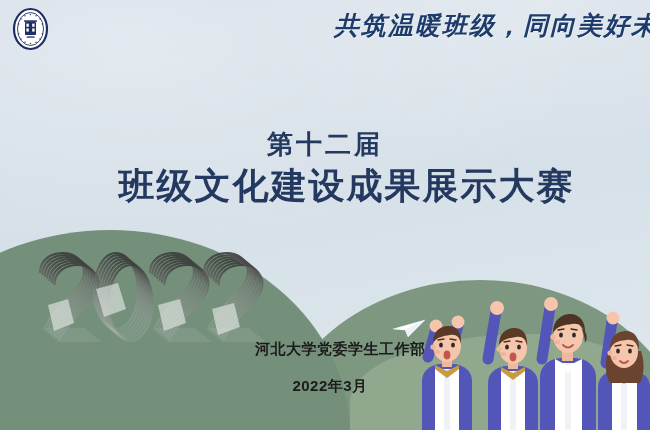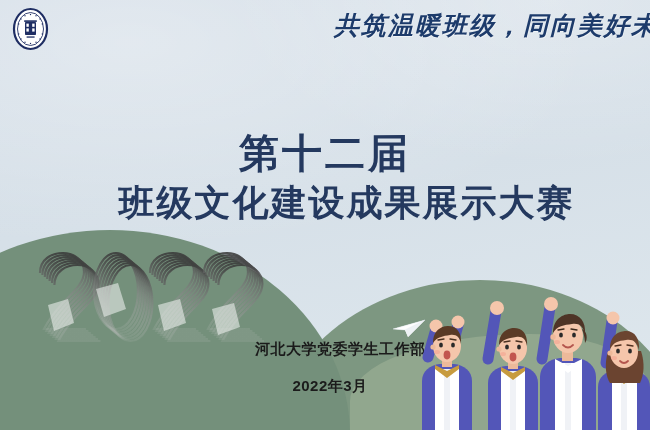--- a/index.html
+++ b/index.html
@@ -55,21 +55,21 @@
   
   .title-block {
     position: absolute;
     left: 0;
     right: 0;
     top: 128px;
     text-align: center;
     color: #24395f;
   }
   .title-line1 {
-    font-size: 40px;
+    font-size: 26px;
     font-weight: 700;
     letter-spacing: 3px;
     line-height: 1.25;
     color: #24395f;
     text-align: center;
   }
   .title-line2 {
     font-size: 36px;
     font-weight: 700;
     letter-spacing: 2px;

